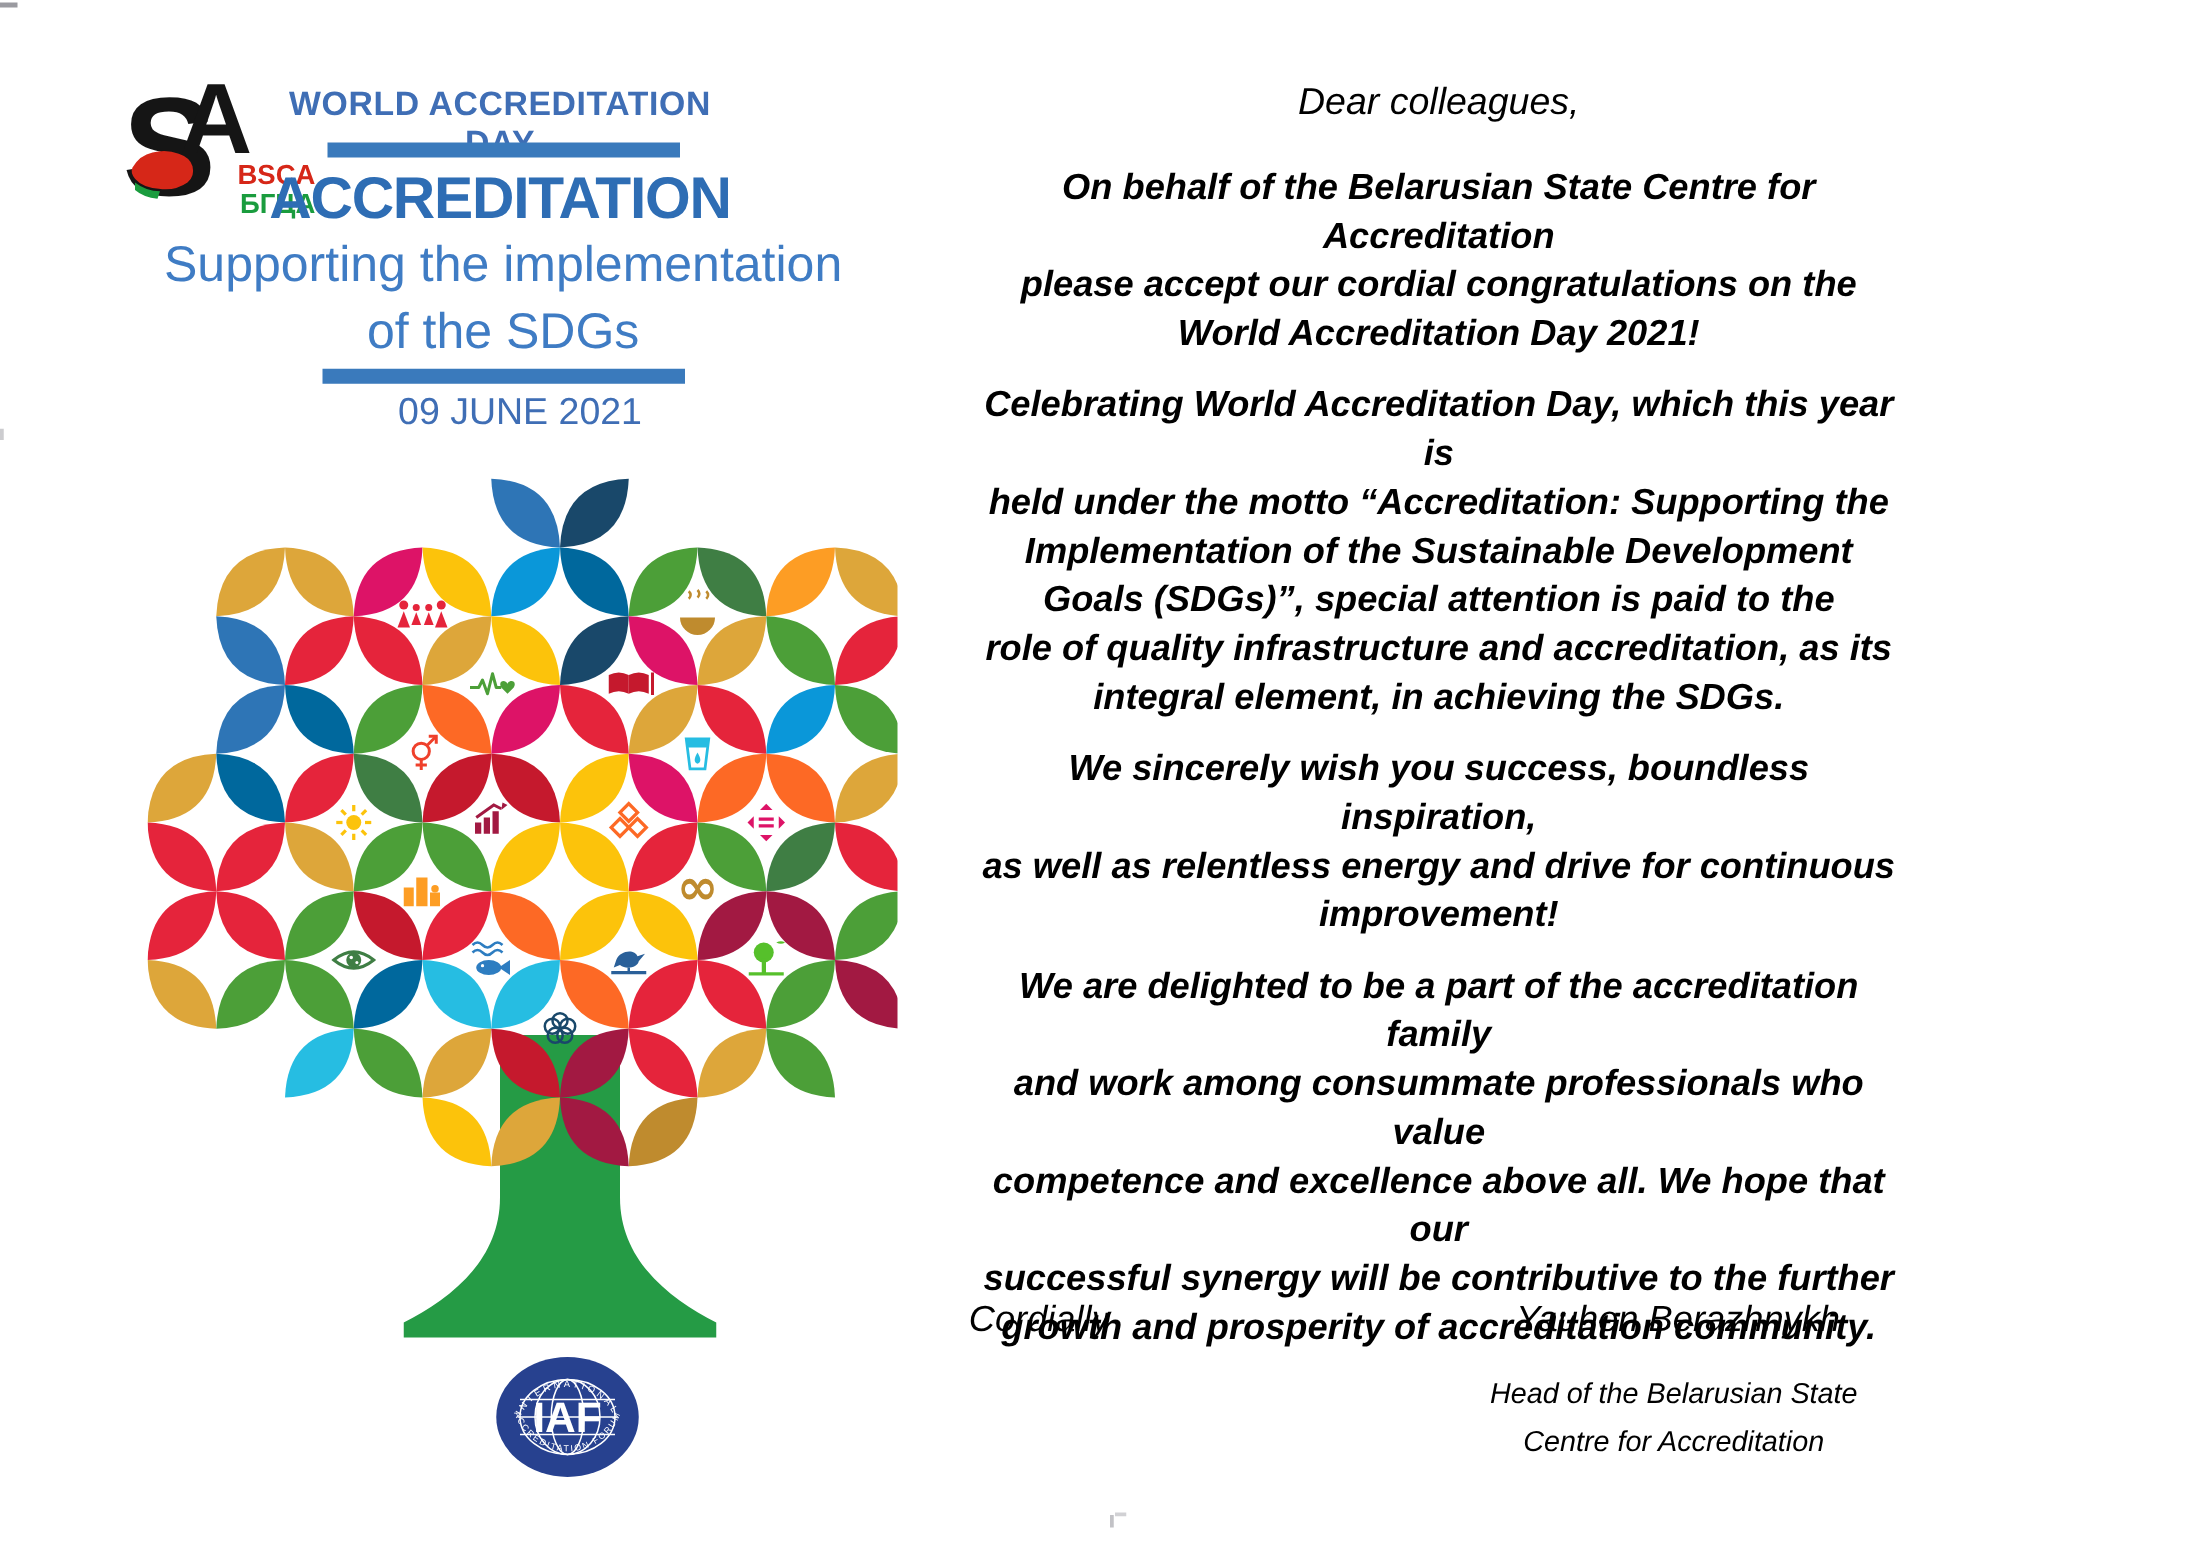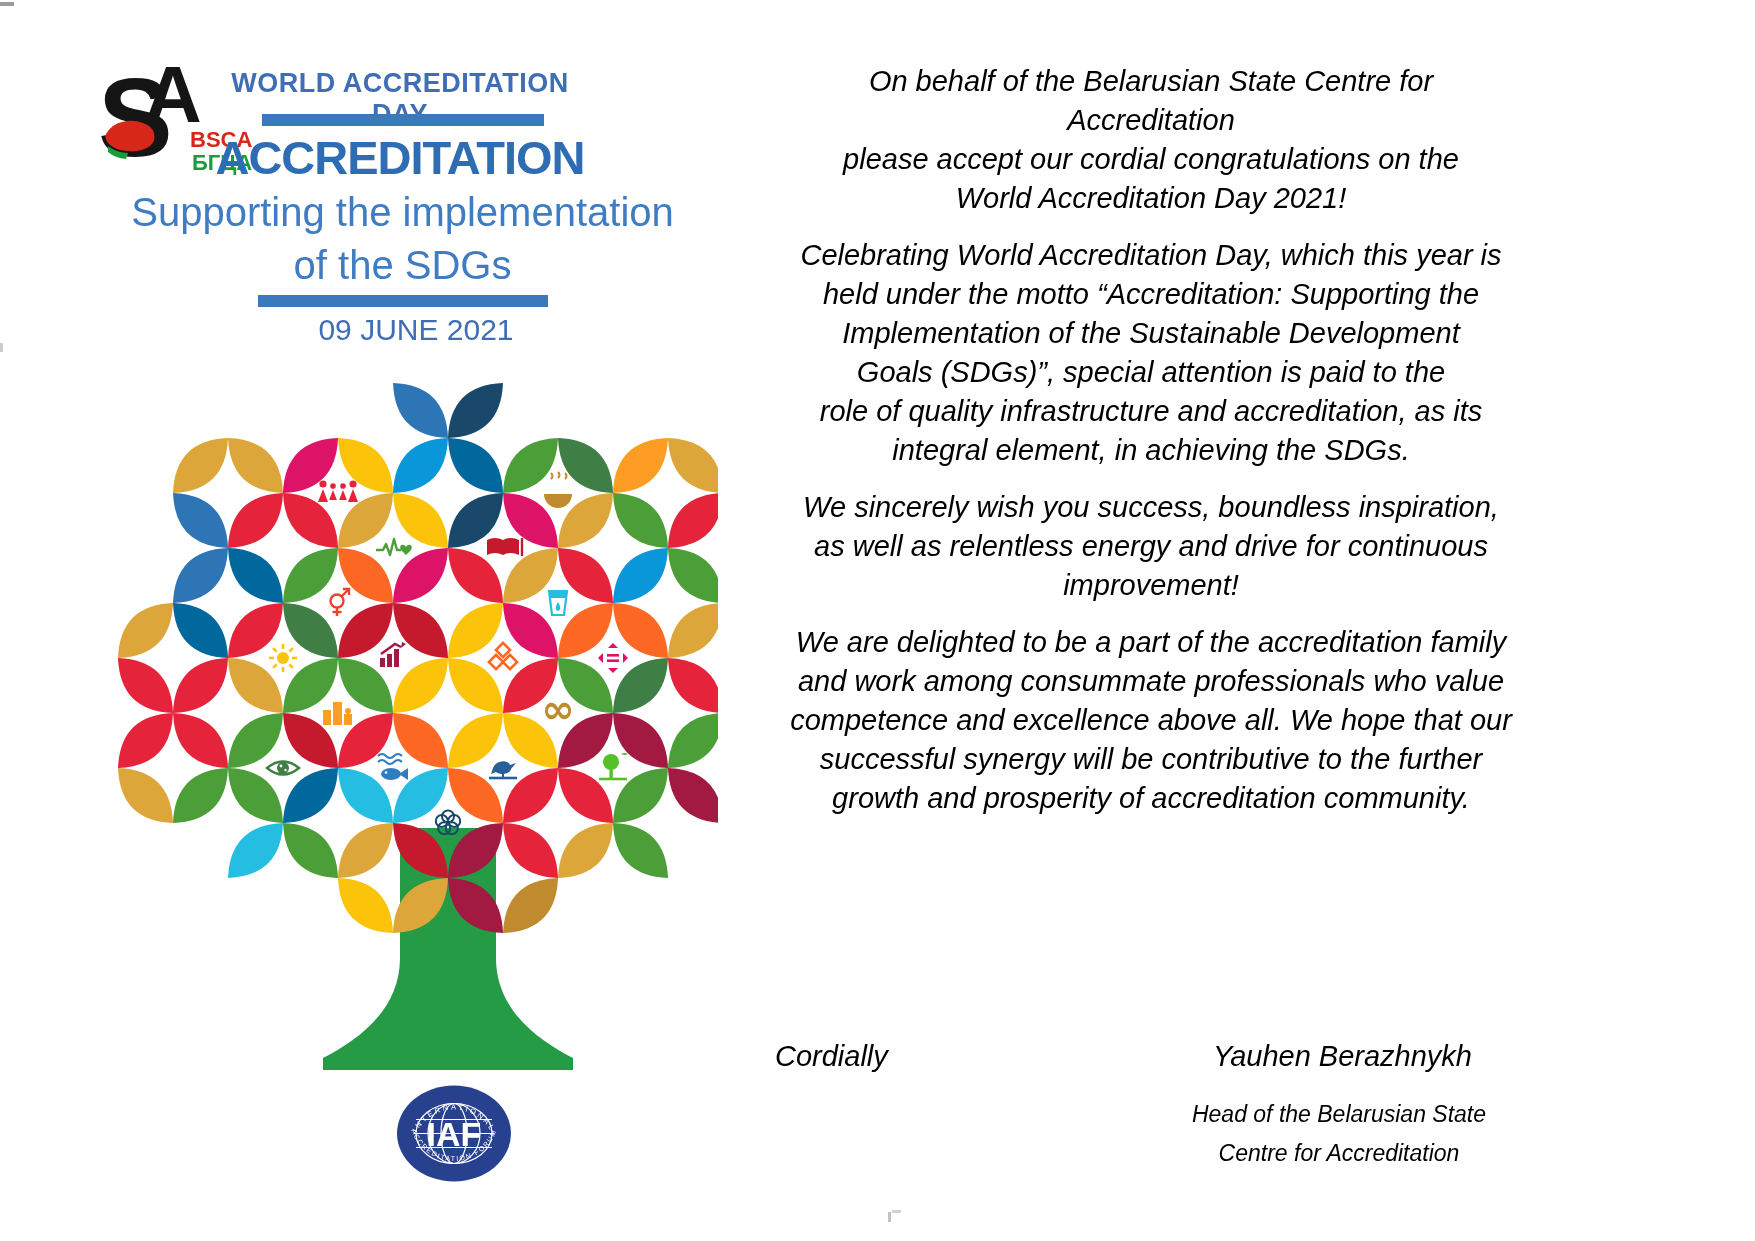--- a/index.html
+++ b/index.html
@@ -11,21 +11,21 @@
   
   #kicker{left:225px;top:68px;width:350px;font-size:27px;color:#3f6eb5;font-weight:bold;letter-spacing:.5px;}
   #bar1{left:262px;top:114px;width:282px;height:12px;background:#3a7abc;}
   #main-title{left:140px;top:130px;width:520px;font-size:47px;font-weight:bold;color:#2e6db4;letter-spacing:-1px;}
   #subtitle{left:105px;top:186px;width:595px;font-size:40px;color:#3f7cc4;line-height:53px;}
   #bar2{left:258px;top:295px;width:290px;height:12px;background:#3a7abc;}
   #date-line{left:246px;top:313px;width:340px;font-size:30px;color:#3f6eb5;}
   
   #letter{left:785px;top:62px;width:732px;font-style:italic;color:#000;font-size:29px;line-height:39px;}
   #letter .sal{font-size:30px;margin:0 0 30px 0;}
-  #letter p{margin:0 0 18px 0;}
+  #letter p{margin:0 0 18px 0;font-weight:bold;}
   #sig-row{left:740px;top:1040px;width:732px;font-style:italic;font-size:29px;display:flex;justify-content:space-between;}
   #sig-row .l{margin-left:35px;} #sig-row .r{}
   #sig-title{left:1129px;top:1095px;width:420px;font-style:italic;font-size:23px;line-height:39px;}
   
   .mark{background:#9a9aa0;}
 </style>
 </head>
 <body>
 
 <div id="page">
@@ -285,20 +285,21 @@
     <text text-anchor="middle" y="12" font-size="34" font-weight="bold" fill="#ffffff" font-family="Liberation Sans, sans-serif">IAF</text>
     <text font-size="7.5" fill="#ffffff" letter-spacing="2.5" font-family="Liberation Sans, sans-serif">
       <textPath href="#iafTop" startOffset="50%" text-anchor="middle">INTERNATIONAL</textPath>
     </text>
     <text font-size="7" fill="#ffffff" letter-spacing="1.5" font-family="Liberation Sans, sans-serif">
       <textPath href="#iafBot" startOffset="50%" text-anchor="middle">ACCREDITATION FORUM</textPath>
     </text>
   </svg></div>
 
   <div class="abs ctr" id="letter">
+    <div class="sal">Dear colleagues,</div>
     <p class="lines">On behalf of the Belarusian State Centre for
 Accreditation
 please accept our cordial congratulations on the
 World Accreditation Day 2021!</p>
     <p class="lines">Celebrating World Accreditation Day, which this year is
 held under the motto “Accreditation: Supporting the
 Implementation of the Sustainable Development
 Goals (SDGs)”, special attention is paid to the
 role of quality infrastructure and accreditation, as its
 integral element, in achieving the SDGs.</p>

